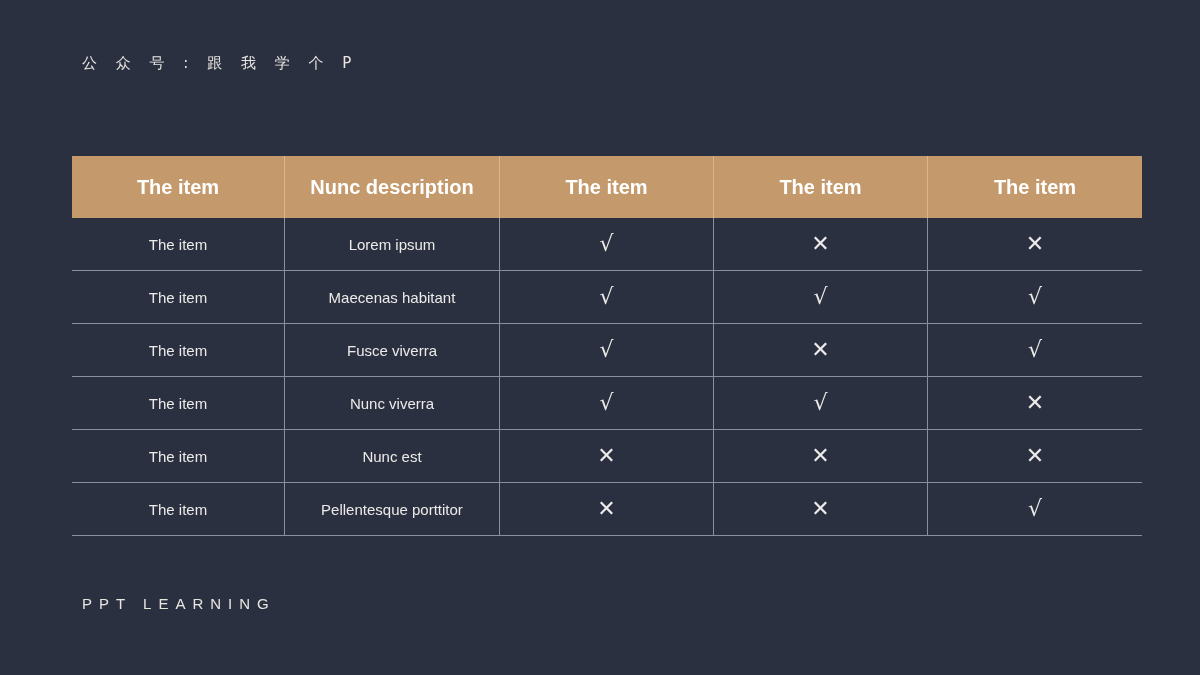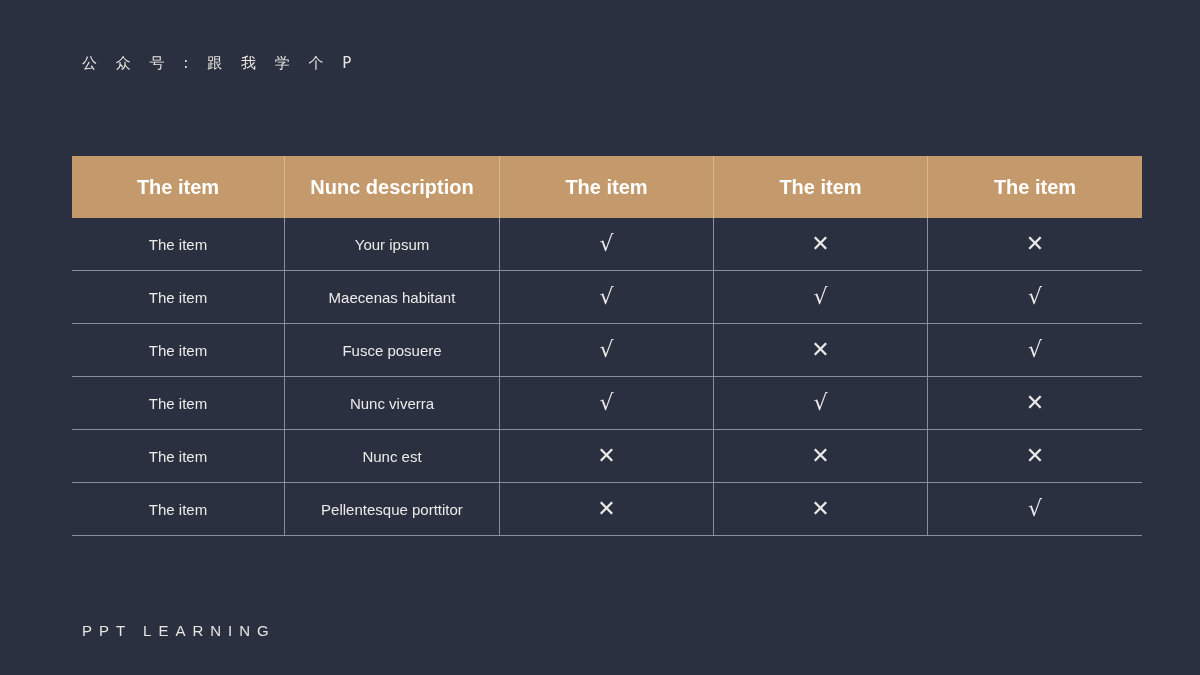--- a/index.html
+++ b/index.html
@@ -32,21 +32,20 @@
   }
   .footer-text {
     position: absolute;
     top: 595px;
     left: 82px;
     color: #e9e6e2;
     font-size: 15px;
     letter-spacing: 7px;
     font-family: "Liberation Sans", sans-serif;
     white-space: nowrap;
-    margin-top: 27px;
   }
   .table-wrap {
     position: absolute;
     top: 156px;
     left: 72px;
     width: 1056px;
   }
   table.data-table {
     border-collapse: collapse;
     width: 1056px;
@@ -106,35 +105,35 @@
           <th class="col-1">The item</th>
           <th class="col-2">Nunc description</th>
           <th class="col-3">The item</th>
           <th class="col-4">The item</th>
           <th class="col-5">The item</th>
         </tr>
       </thead>
       <tbody>
         <tr>
           <td>The item</td>
-          <td>Your ipsum</td>
+          <td>Lorem ipsum</td>
           <td><span class="mark">√</span></td>
           <td><span class="mark">✕</span></td>
           <td><span class="mark">✕</span></td>
         </tr>
         <tr>
           <td>The item</td>
           <td>Maecenas habitant</td>
           <td><span class="mark">√</span></td>
           <td><span class="mark">√</span></td>
           <td><span class="mark">√</span></td>
         </tr>
         <tr>
           <td>The item</td>
-          <td>Fusce posuere</td>
+          <td>Fusce viverra</td>
           <td><span class="mark">√</span></td>
           <td><span class="mark">✕</span></td>
           <td><span class="mark">√</span></td>
         </tr>
         <tr>
           <td>The item</td>
           <td>Nunc viverra</td>
           <td><span class="mark">√</span></td>
           <td><span class="mark">√</span></td>
           <td><span class="mark">✕</span></td>

